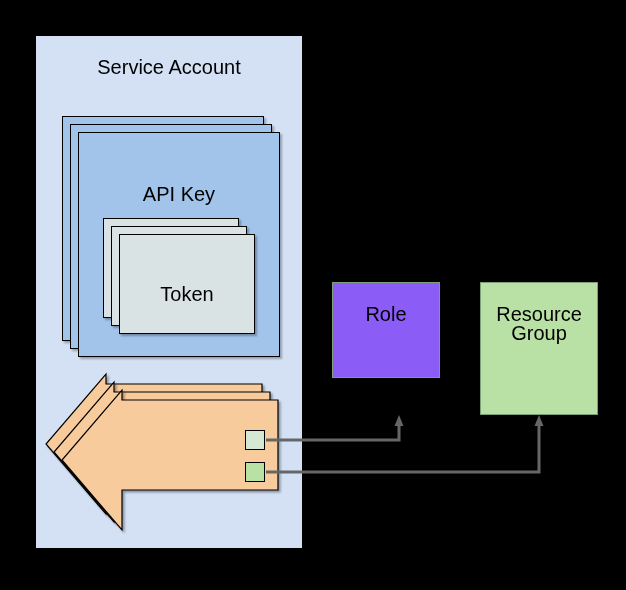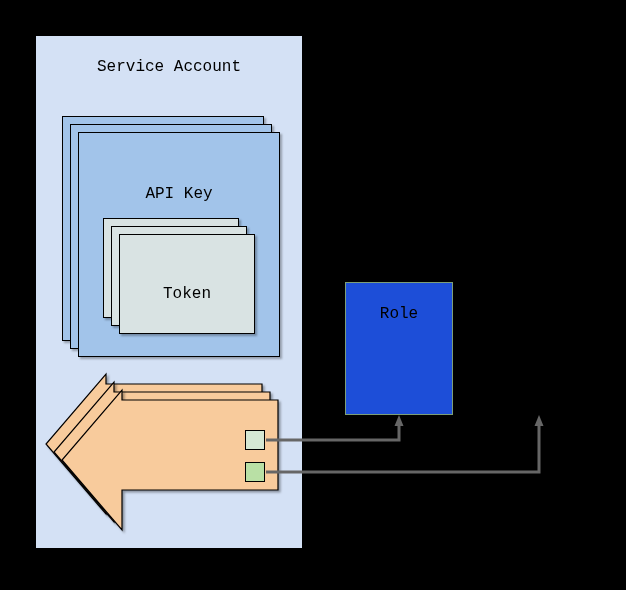--- a/index.html
+++ b/index.html
@@ -18,23 +18,23 @@
     background: #000000;
     overflow: hidden;
   }
 
   .node-label {
     position: absolute;
     left: 0;
     right: 0;
     text-align: center;
     color: #000000;
-    font-size: 16px;
+    font-size: 20px;
     line-height: 19px;
-    font-family: Liberation Mono, monospace;
+    font-family: Liberation Sans, sans-serif;
     pointer-events: none;
     white-space: pre-line;
   }
 
   
   #service-account {
     position: absolute;
     left: 36px;
     top: 36px;
     width: 266px;
@@ -133,25 +133,25 @@
     background: #b9e0a5;
   }
 
   
   .target-box {
     position: absolute;
     box-sizing: border-box;
     border: 1px solid #7d9f78;
   }
   #role-box {
-    left: 345px;
+    left: 332px;
     top: 282px;
     width: 108px;
-    height: 133px;
-    background: #1d4ed8;
+    height: 96px;
+    background: #8b5cf6;
   }
   #role-label { top: 22px; }
 
   #resource-group-box {
     left: 480px;
     top: 282px;
     width: 118px;
     height: 133px;
     background: #b9e0a5;
   }
@@ -208,20 +208,24 @@
     </svg>
   </div>
 
   <div class="port" id="port-role"></div>
   <div class="port" id="port-resource-group"></div>
 
   <div class="target-box" id="role-box">
     <div class="node-label" id="role-label">Role</div>
   </div>
 
+  <div class="target-box" id="resource-group-box">
+    <div class="node-label" id="resource-group-label">Resource
+Group</div>
+  </div>
 
   <svg id="connectors">
 
     <g>
       <path d="M 266,440 L 399,440 L 399,426" fill="none" stroke="#666666" stroke-width="3"></path>
       <path d="M 399,415 L 394.5,426 L 403.5,426 Z" fill="#666666"></path>
     </g>
 
     <g>
       <path d="M 266,472 L 539,472 L 539,426" fill="none" stroke="#666666" stroke-width="3"></path>

